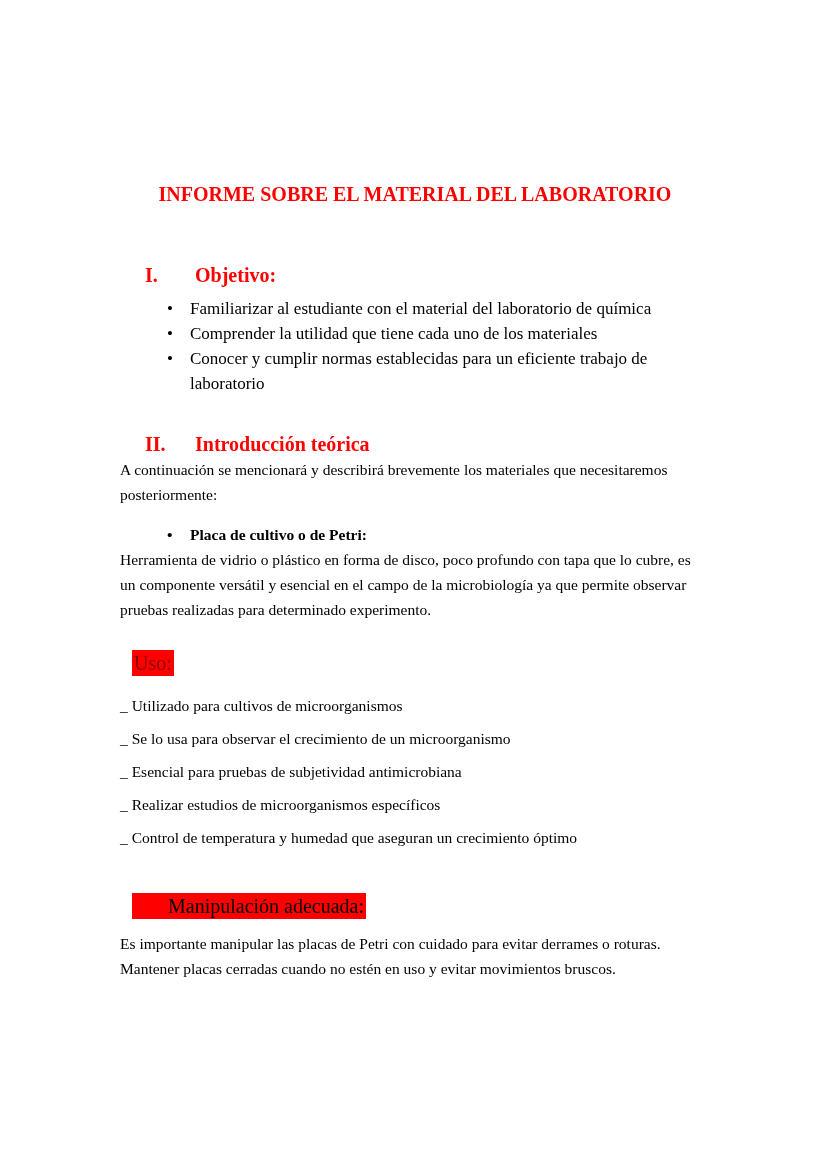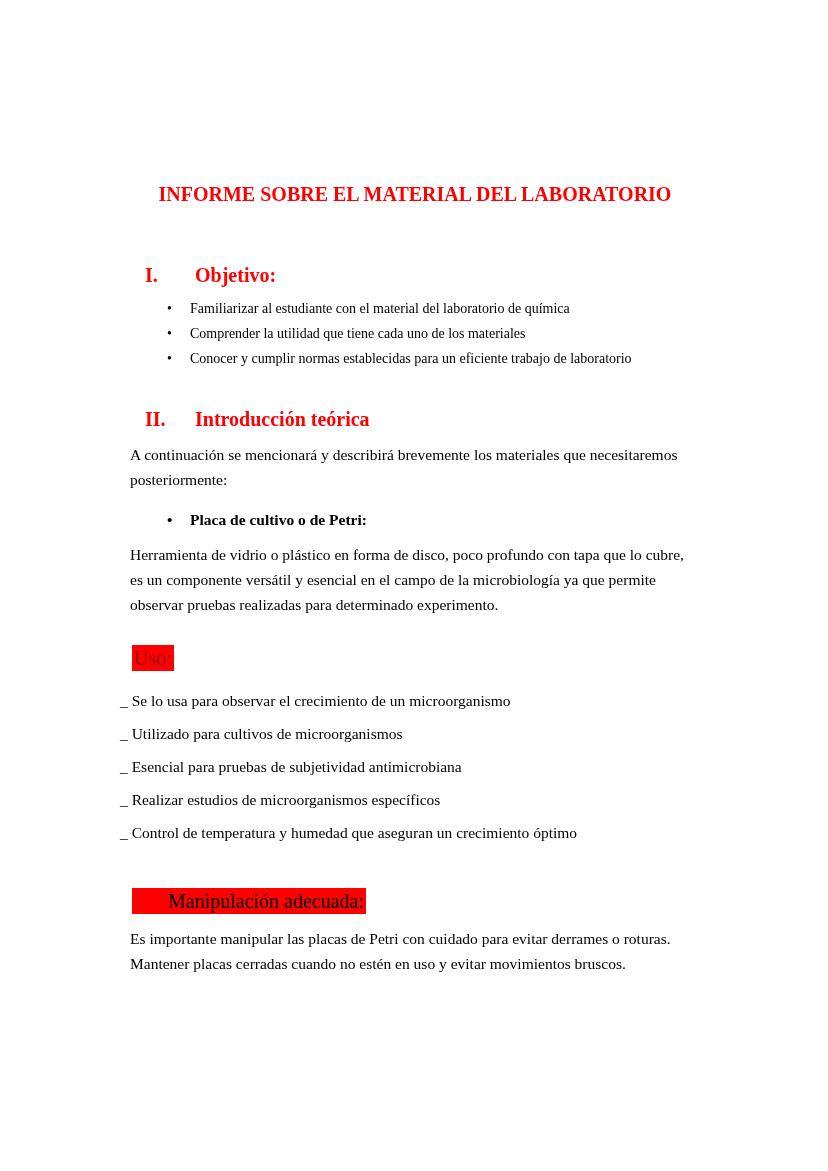--- a/index.html
+++ b/index.html
@@ -43,21 +43,21 @@
     width: 50px;
     flex: 0 0 50px;
   }
   .sec-objetivo { margin-top: 56px; }
   .sec-introduccion { margin-top: 35px; }
 
   ul.bullets {
     list-style: none;
     margin: 8px 0 0 0;
     padding: 0 0 0 70px;
-    font-size: 14px;
+    font-size: 17px;
     line-height: 25px;
   }
   ul.bullets li {
     position: relative;
     margin: 0;
   }
   ul.bullets li::before {
     content: "\2022";
     position: absolute;
     left: -23px;
@@ -72,21 +72,21 @@
     font-weight: bold;
   }
   .material-bullet-wrap::before {
     content: "\2022";
     position: absolute;
     left: 47px;
     top: 0;
     font-weight: bold;
   }
   p.body-par {
-    margin: 10px;
+    margin: 0;
     font-size: 15.5px;
     line-height: 25px;
   }
   .intro-par { margin-top: 26px; }
   .desc-par { margin-top: 20px; }
   .final-par { margin-top: 18px; }
 
   .hl-heading {
     margin: 12px;
     font-size: 20px;
@@ -142,22 +142,22 @@
       <span>Placa de cultivo o de Petri:</span>
     </div>
 
     <p class="body-par desc-par">Herramienta de vidrio o plástico en forma de disco, poco profundo con tapa que lo cubre, es un componente versátil y esencial en el campo de la microbiología ya que permite observar pruebas realizadas para determinado experimento.</p>
 
     <h2 class="hl-heading uso-heading">
       <span class="hl">Uso:</span>
     </h2>
 
     <div class="uso-list">
+      <p>_ Utilizado para cultivos de microorganismos</p>
       <p>_ Se lo usa para observar el crecimiento de un microorganismo</p>
-      <p>_ Utilizado para cultivos de microorganismos</p>
       <p>_ Esencial para pruebas de subjetividad antimicrobiana</p>
       <p>_ Realizar estudios de microorganismos específicos</p>
       <p>_ Control de temperatura y humedad que aseguran un crecimiento óptimo</p>
     </div>
 
     <h2 class="hl-heading manipulacion-heading">
       <span class="hl">Manipulación adecuada:</span>
     </h2>
 
     <p class="body-par final-par">Es importante manipular las placas de Petri con cuidado para evitar derrames o roturas. Mantener placas cerradas cuando no estén en uso y evitar movimientos bruscos.</p>

